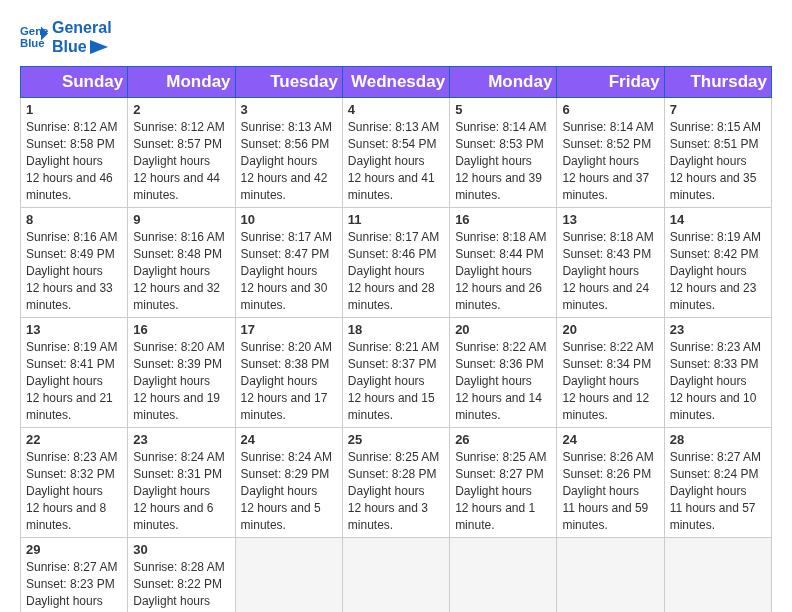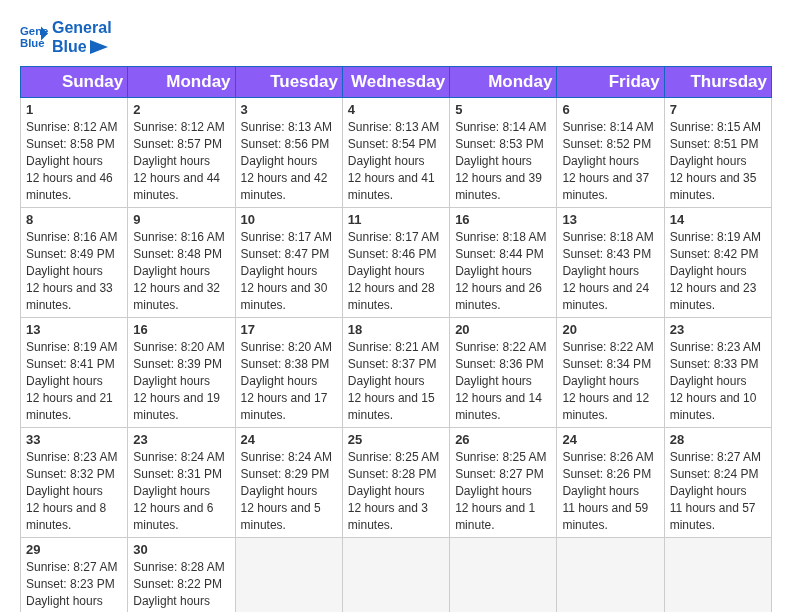--- a/index.html
+++ b/index.html
@@ -206,21 +206,21 @@
             <span class="day-num">20</span>
             <div class="day-info">Sunrise: 8:22 AM<br>Sunset: 8:34 PM<br>Daylight hours<br>12 hours and 12 minutes.</div>
           </td>
           <td>
             <span class="day-num">23</span>
             <div class="day-info">Sunrise: 8:23 AM<br>Sunset: 8:33 PM<br>Daylight hours<br>12 hours and 10 minutes.</div>
           </td>
         </tr>
         <tr>
           <td>
-            <span class="day-num">33</span>
+            <span class="day-num">22</span>
             <div class="day-info">Sunrise: 8:23 AM<br>Sunset: 8:32 PM<br>Daylight hours<br>12 hours and 8 minutes.</div>
           </td>
           <td>
             <span class="day-num">23</span>
             <div class="day-info">Sunrise: 8:24 AM<br>Sunset: 8:31 PM<br>Daylight hours<br>12 hours and 6 minutes.</div>
           </td>
           <td>
             <span class="day-num">24</span>
             <div class="day-info">Sunrise: 8:24 AM<br>Sunset: 8:29 PM<br>Daylight hours<br>12 hours and 5 minutes.</div>
           </td>

